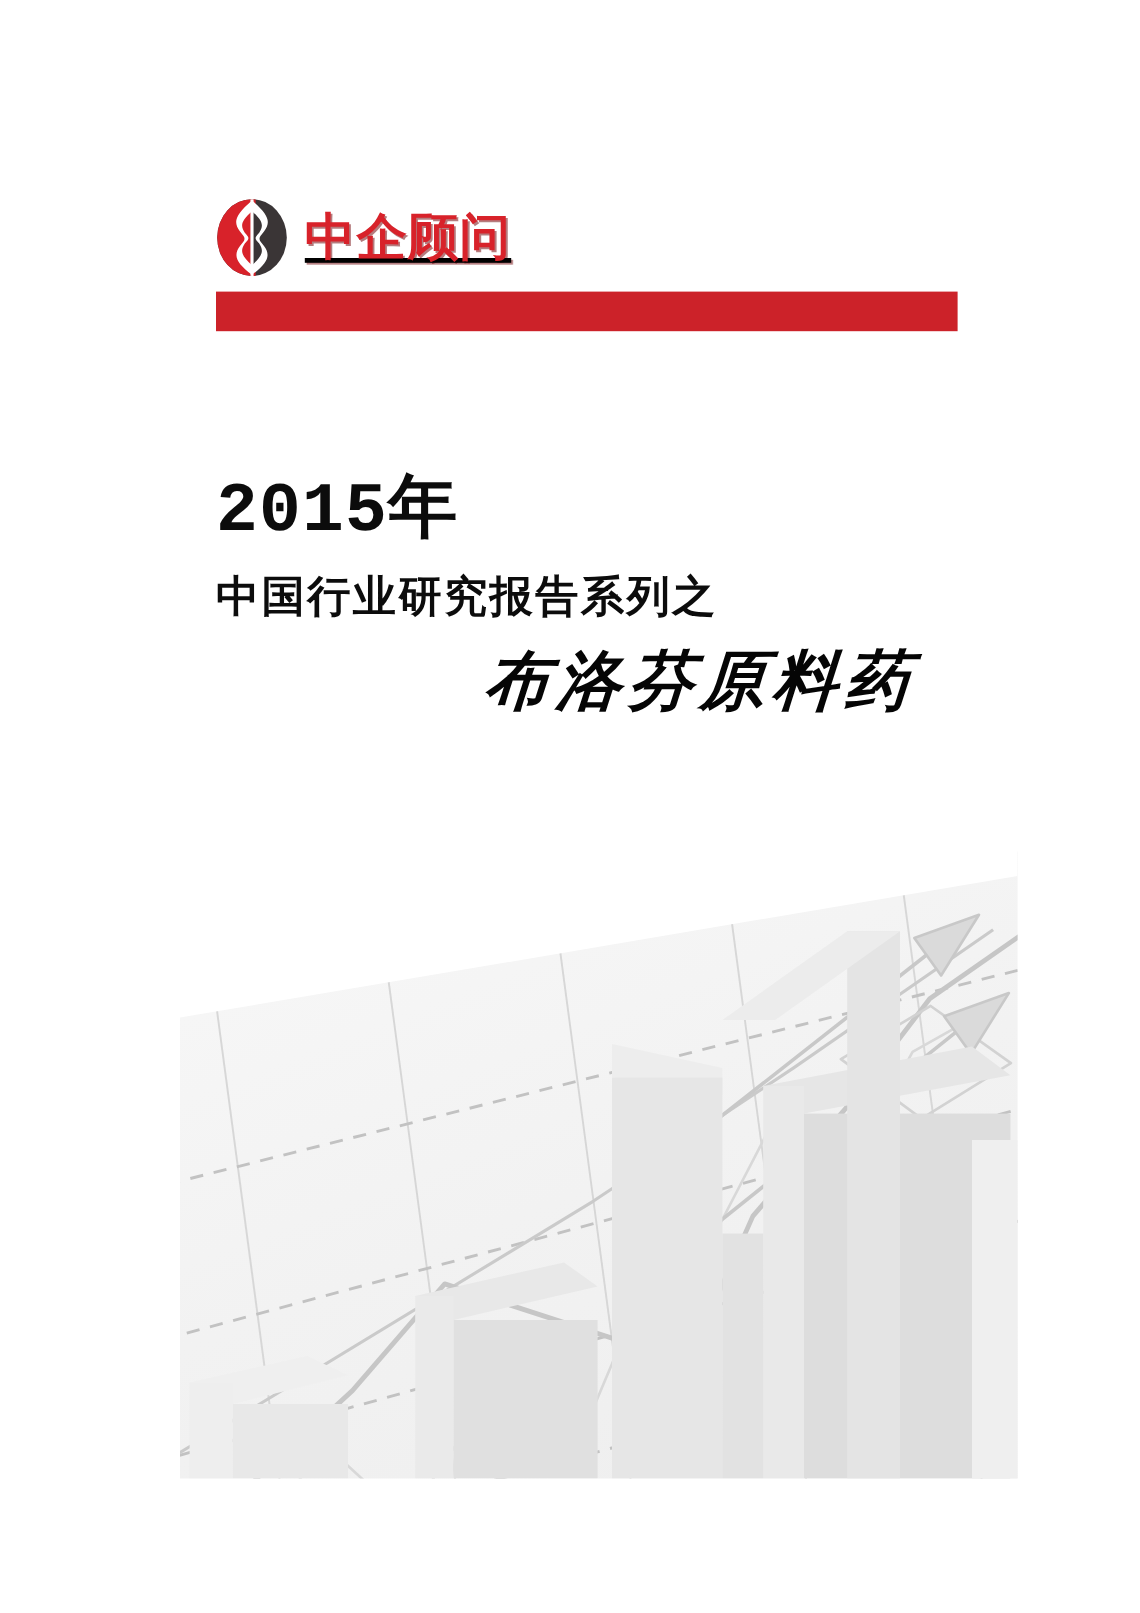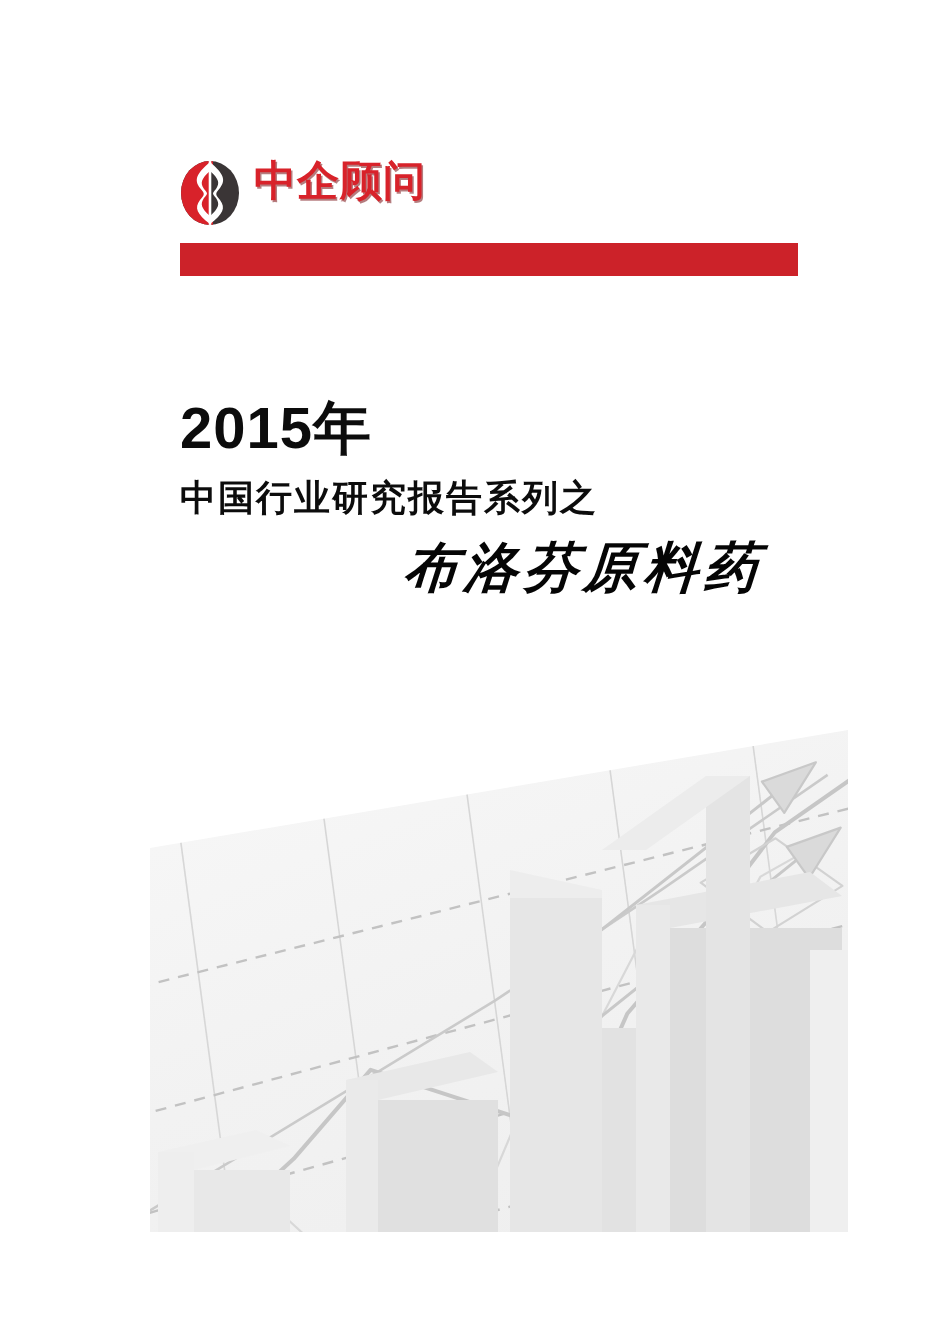--- a/index.html
+++ b/index.html
@@ -29,20 +29,22 @@
     width: 620px;
     height: 120px;
   }
 
   #brand-row {
     position: absolute;
     left: 0;
     top: 0;
     height: 76px;
     display: flex;
+    align-items: center;
+    text-decoration: underline;
   }
 
   
   #logo-mark {
     position: relative;
     width: 60px;
     height: 66px;
     flex: 0 0 auto;
   }
   #logo-mark svg { display: block; width: 60px; height: 66px; }
@@ -71,21 +73,21 @@
 
   
   #title-block {
     position: absolute;
     left: 180px;
     top: 398px;
     width: 640px;
   }
 
   #title-year {
-    font-family: Liberation Sans, sans-serif;
+    font-family: Liberation Mono, monospace;
     font-size: 58px;
     font-weight: bold;
     color: #0c0c0c;
     line-height: 1.05;
     letter-spacing: 1px;
     white-space: nowrap;
   }
 
   #title-series {
     margin-top: 18px;

